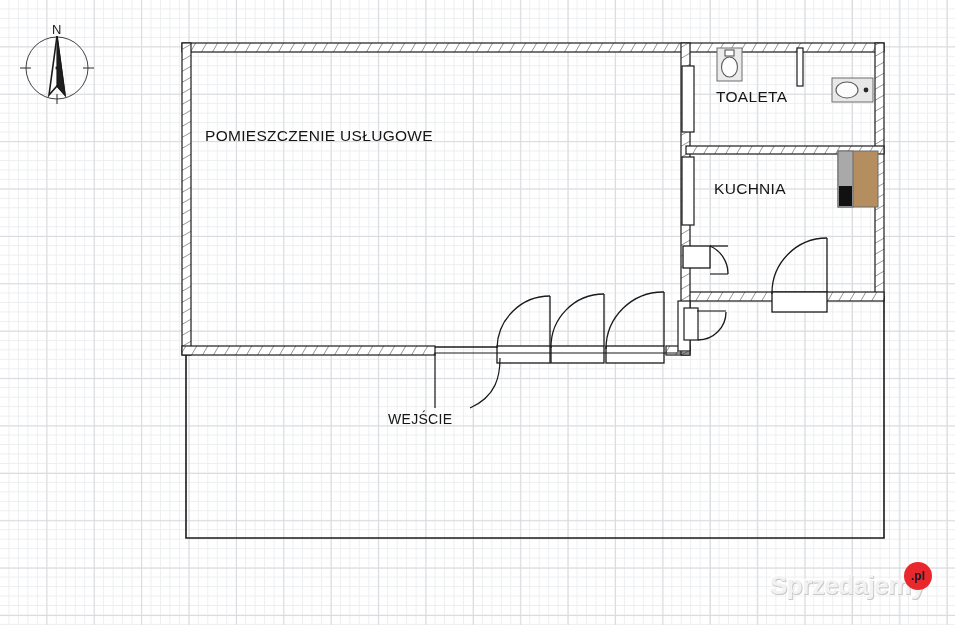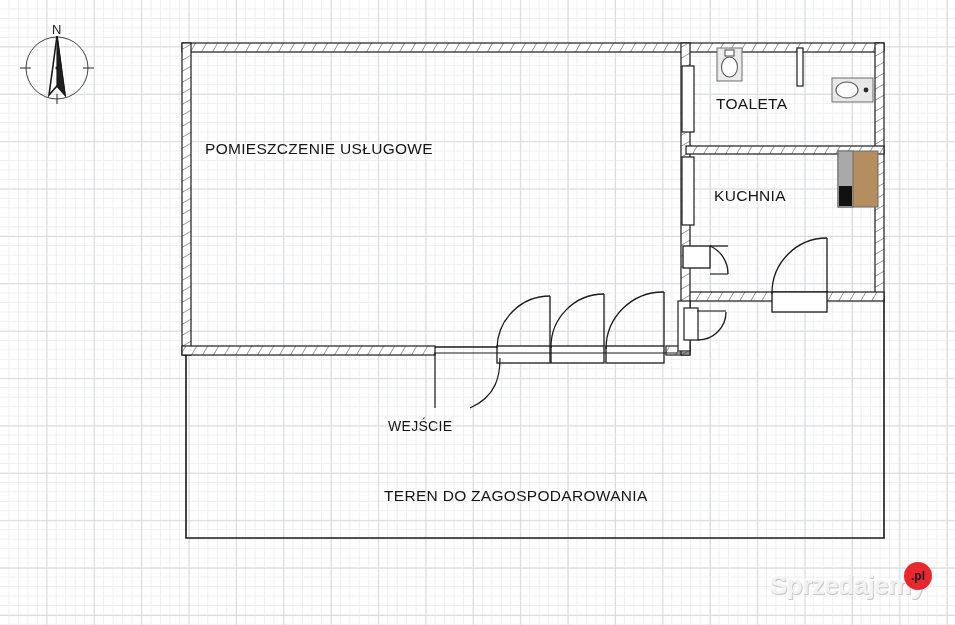--- a/index.html
+++ b/index.html
@@ -36,23 +36,22 @@
     width: 955px;
     height: 625px;
   }
   .room-label {
     position: absolute;
     color: #151515;
     font-size: 15.5px;
     letter-spacing: 0.3px;
     white-space: nowrap;
     font-family: "Liberation Sans", sans-serif;
-    margin-top: 7px;
-  }
-  #label-pomieszczenie { left: 205px; top: 133px; }
+  }
+  #label-pomieszczenie { left: 205px; top: 127px; }
   #label-toaleta       { left: 716px; top: 88px; }
   #label-kuchnia       { left: 714px; top: 180px; }
   #label-wejscie       { left: 388px; top: 411px; font-size: 14px; }
   #label-teren         { left: 384px; top: 480px; }
   #compass-letter {
     position: absolute;
     left: 52px;
     top: 22px;
     font-size: 13px;
     color: #1a1a1a;
@@ -218,21 +217,20 @@
   </svg>
 
   <div class="room-label" id="label-pomieszczenie">POMIESZCZENIE USŁUGOWE</div>
 
   <div class="room-label" id="label-toaleta">TOALETA</div>
 
   <div class="room-label" id="label-kuchnia">KUCHNIA</div>
 
   <div class="room-label" id="label-wejscie">WEJŚCIE</div>
 
-  <div class="room-label" id="label-teren">TEREN DO ZAGOSPODAROWANIA</div>
 
   <div id="compass-letter">N</div>
 
   <div id="watermark">
     <span id="watermark-text">Sprzedajemy</span>
     <span id="watermark-badge">.pl</span>
   </div>
 
 </div>
 

